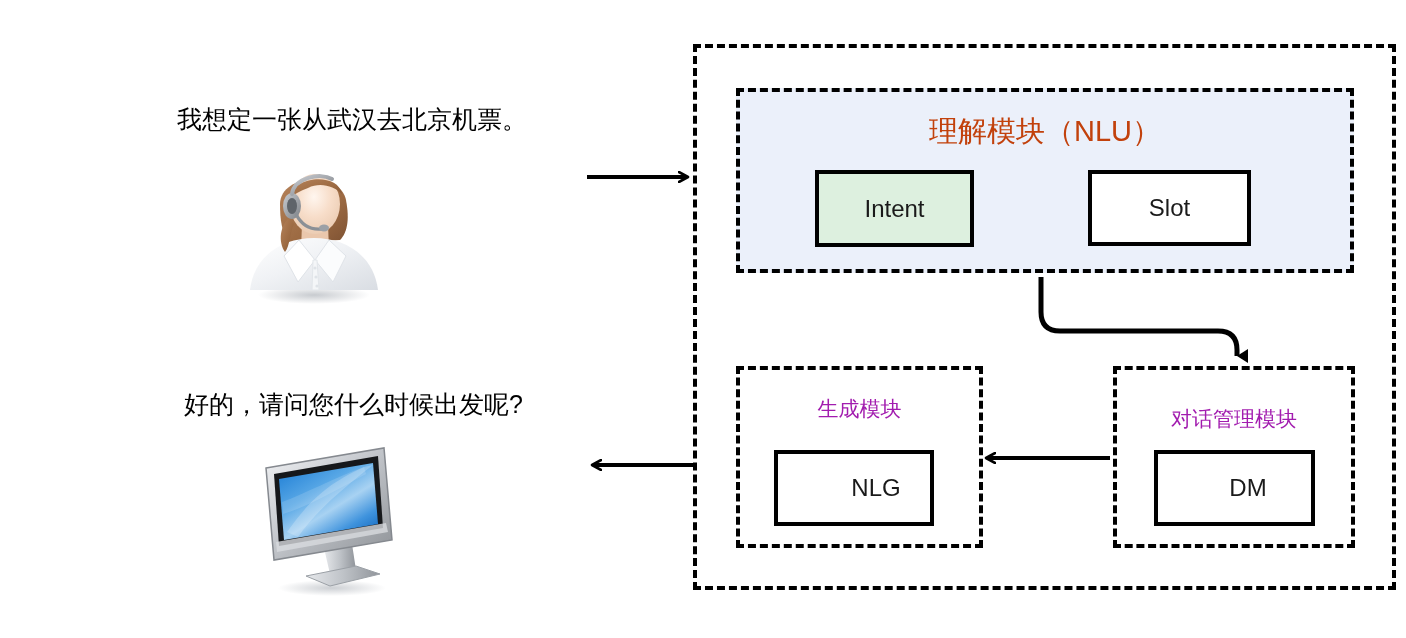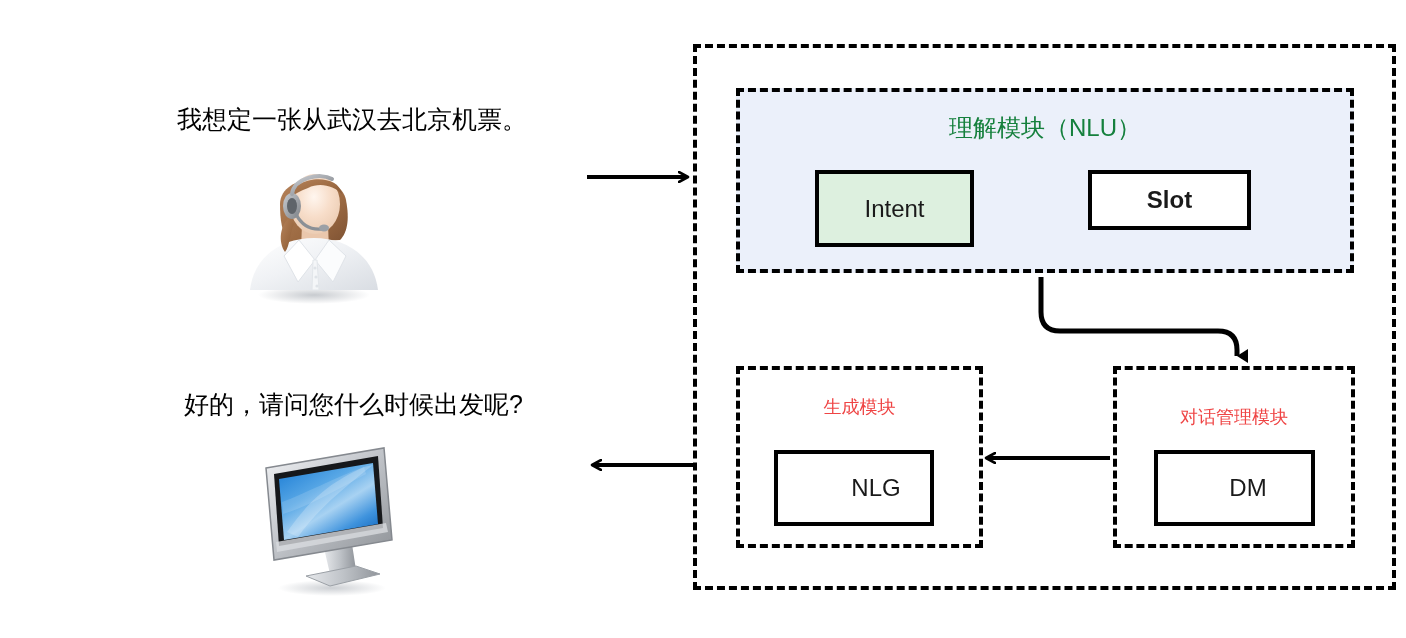--- a/index.html
+++ b/index.html
@@ -69,28 +69,28 @@
     top: 366px;
     width: 242px;
     height: 182px;
     background: transparent;
   }
 
   .module-title {
     position: absolute;
     width: 100%;
     text-align: center;
-    color: #ef4444;
-    font-size: 18px;
+    color: #a21caf;
+    font-size: 21px;
     white-space: nowrap;
   }
   #nlu-title {
     top: 20px;
-    color: #15803d;
-    font-size: 24px;
+    color: #c2410c;
+    font-size: 29px;
   }
   #nlg-title { top: 25px; }
   #dm-title  { top: 35px; }
 
   
   .leaf-box {
     position: absolute;
     box-sizing: border-box;
     border: 4px solid #000000;
     background: #ffffff;
@@ -104,22 +104,21 @@
     left: 779px;
     top: 170px;
     width: 159px;
     height: 77px;
     background: #ddf0df;
   }
   #slot-box {
     left: 1052px;
     top: 170px;
     width: 163px;
-    height: 60px;
-    font-weight: bold;
+    height: 76px;
   }
   #nlg-box {
     left: 738px;
     top: 450px;
     width: 160px;
     height: 76px;
     padding-left: 44px;
   }
   #dm-box {
     left: 1118px;

